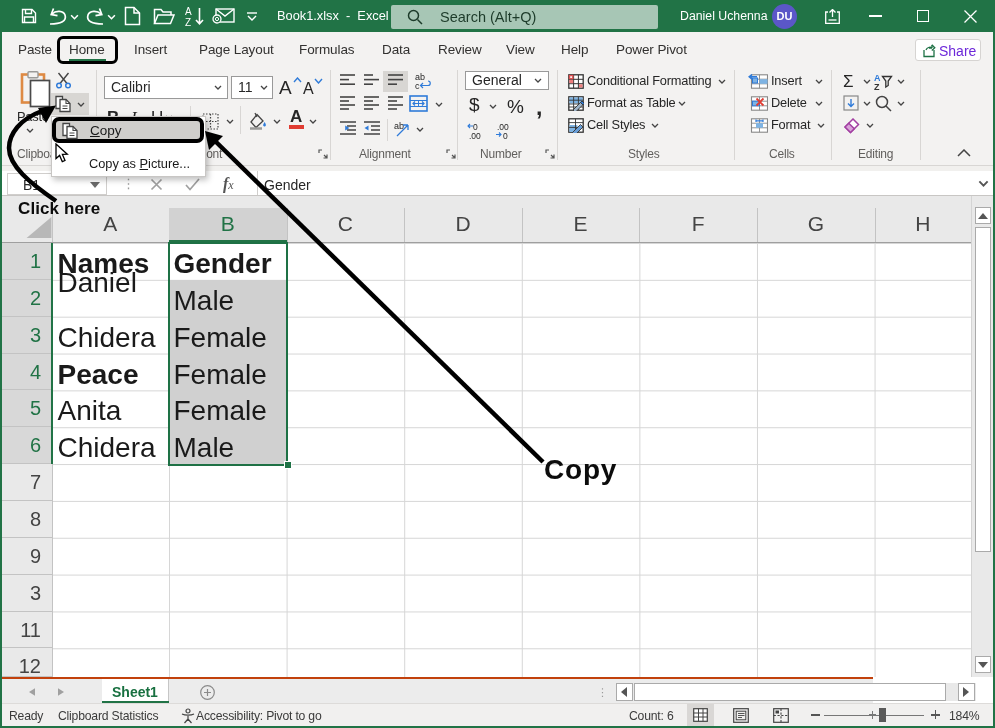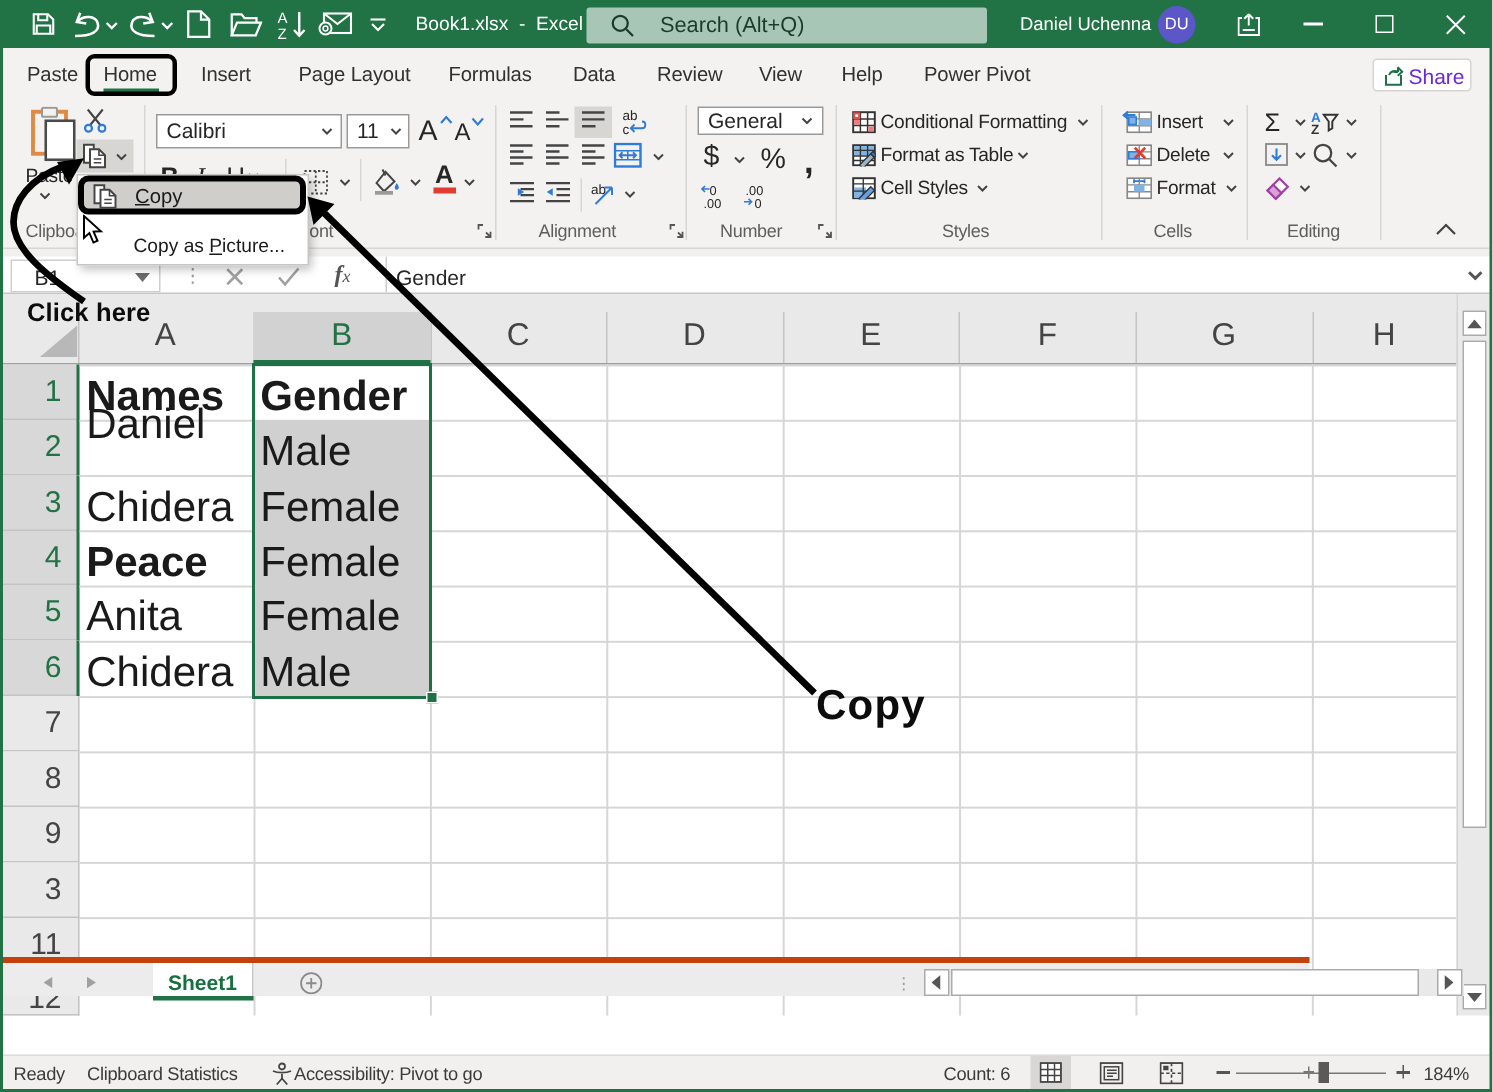--- a/index.html
+++ b/index.html
@@ -13,21 +13,21 @@
 .gsep { position:absolute; top:4px; width:1px; height:90px; background:#d8d6d4; }
 .glabel { position:absolute; top:81px; font-size:12px; color:#605e5c; letter-spacing:-0.2px; }
 .combo { position:absolute; background:#fff; border:1px solid #999; font-size:14px; color:#262626; }
 .rtext { position:absolute; font-size:12.8px; color:#262626; letter-spacing:-0.2px; }
 .greybox { position:absolute; background:#d8d6d3; }
 #fbar { position:absolute; left:2px; top:171px; width:991px; height:25px; background:#fff; border-bottom:1px solid #c8c6c4; }
 #sheet { position:absolute; left:2px; top:196px; width:969px; height:481px; background:#fff; }
 .colhead { position:absolute; top:8px; height:38px; font-size:21px; color:#444; text-align:center; line-height:40px; }
 .rowhead { position:absolute; left:0; width:51px; font-size:20px; text-align:right; padding-right:12px; }
 .cell { position:absolute; font-size:28px; color:#1a1a1a; padding-left:4.5px; }
-#tabbar { position:absolute; left:2px; top:638px; width:871px; height:26px; background:#ececec; border-top:4px solid #c2410c; }
+#tabbar { position:absolute; left:2px; top:677px; width:871px; height:26px; background:#ececec; border-top:2px solid #c2410c; }
 #statusbar { position:absolute; left:2px; top:703px; width:991px; height:23px; background:#f1f0ef; border-top:1px solid #dddbd9; }
 .sbtext { position:absolute; font-size:12.2px; color:#3b3b3b; letter-spacing:-0.2px; }
 #copymenu { position:absolute; left:51px; top:116px; width:155px; height:61px; background:#fff; border:1px solid #c8c6c4; box-shadow:2px 3px 6px rgba(0,0,0,0.25); z-index:50; }
 #annsvg { position:absolute; left:0; top:0; width:995px; height:728px; z-index:80; pointer-events:none; }
 #clickhere { position:absolute; left:18px; top:199px; font-size:17px; font-weight:bold; color:#0c0c0c; z-index:81; letter-spacing:0.1px; }
 #bigcopy { position:absolute; left:544px; top:454px; font-size:28px; font-weight:bold; color:#0c0c0c; z-index:81; letter-spacing:0.8px; }
 </style>
 </head>
 <body>
 <div id="app">
@@ -74,21 +74,21 @@
 <path d="M2 4 L6 8 L10 4" fill="none" stroke="#fff" stroke-width="1.4"></path>
       </svg>
 <div class="abs" style="left:277px;top:8px;color:#fff;font-size:12.8px">Book1.xlsx&nbsp; - &nbsp;Excel</div>
 <div class="abs" style="left:391px;top:5px;width:267px;height:24px;background:#a7c6b5;border-radius:2px"></div>
 <svg class="abs" style="left:407px;top:9px" width="16" height="16" viewBox="0 0 16 16">
 <circle cx="6.5" cy="6.5" r="5" fill="none" stroke="#1d3b2a" stroke-width="1.5"></circle>
 <path d="M10.5 10.5 L15 15" stroke="#1d3b2a" stroke-width="1.5"></path>
       </svg>
 <div class="abs" style="left:440px;top:9px;color:#1d3b2a;font-size:14.5px">Search (Alt+Q)</div>
 <div class="abs" style="left:680px;top:9px;color:#fff;font-size:12.3px">Daniel Uchenna</div>
-<div class="abs" style="left:772px;top:4px;width:25px;height:25px;border-radius:50%;background:#5b57c8;color:#fff;font-size:11px;font-weight:normal;text-align:center;line-height:25px">DU</div>
+<div class="abs" style="left:772px;top:4px;width:25px;height:25px;border-radius:50%;background:#5b57c8;color:#fff;font-size:11px;font-weight:bold;text-align:center;line-height:25px">DU</div>
 <svg class="abs" style="left:825px;top:9px" width="15" height="15" viewBox="0 0 15 15">
 <path d="M3 3 H0.7 V14.3 H14.3 V3 H12" fill="none" stroke="#fff" stroke-width="1.3"></path>
 <path d="M7.5 8 V0.5 M4.5 3.5 L7.5 0.5 L10.5 3.5" fill="none" stroke="#fff" stroke-width="1.3"></path>
 <path d="M3.5 11 H11.5" stroke="#fff" stroke-width="1.3"></path>
       </svg>
 <div class="abs" style="left:869px;top:15px;width:13px;height:1.5px;background:#fff"></div>
 <div class="abs" style="left:917px;top:10px;width:12px;height:12px;border:1.4px solid #fff"></div>
 <svg class="abs" style="left:963px;top:9px" width="15" height="15" viewBox="0 0 15 15">
 <path d="M1.5 1.5 L13.5 13.5 M13.5 1.5 L1.5 13.5" stroke="#fff" stroke-width="1.3"></path>
       </svg>

